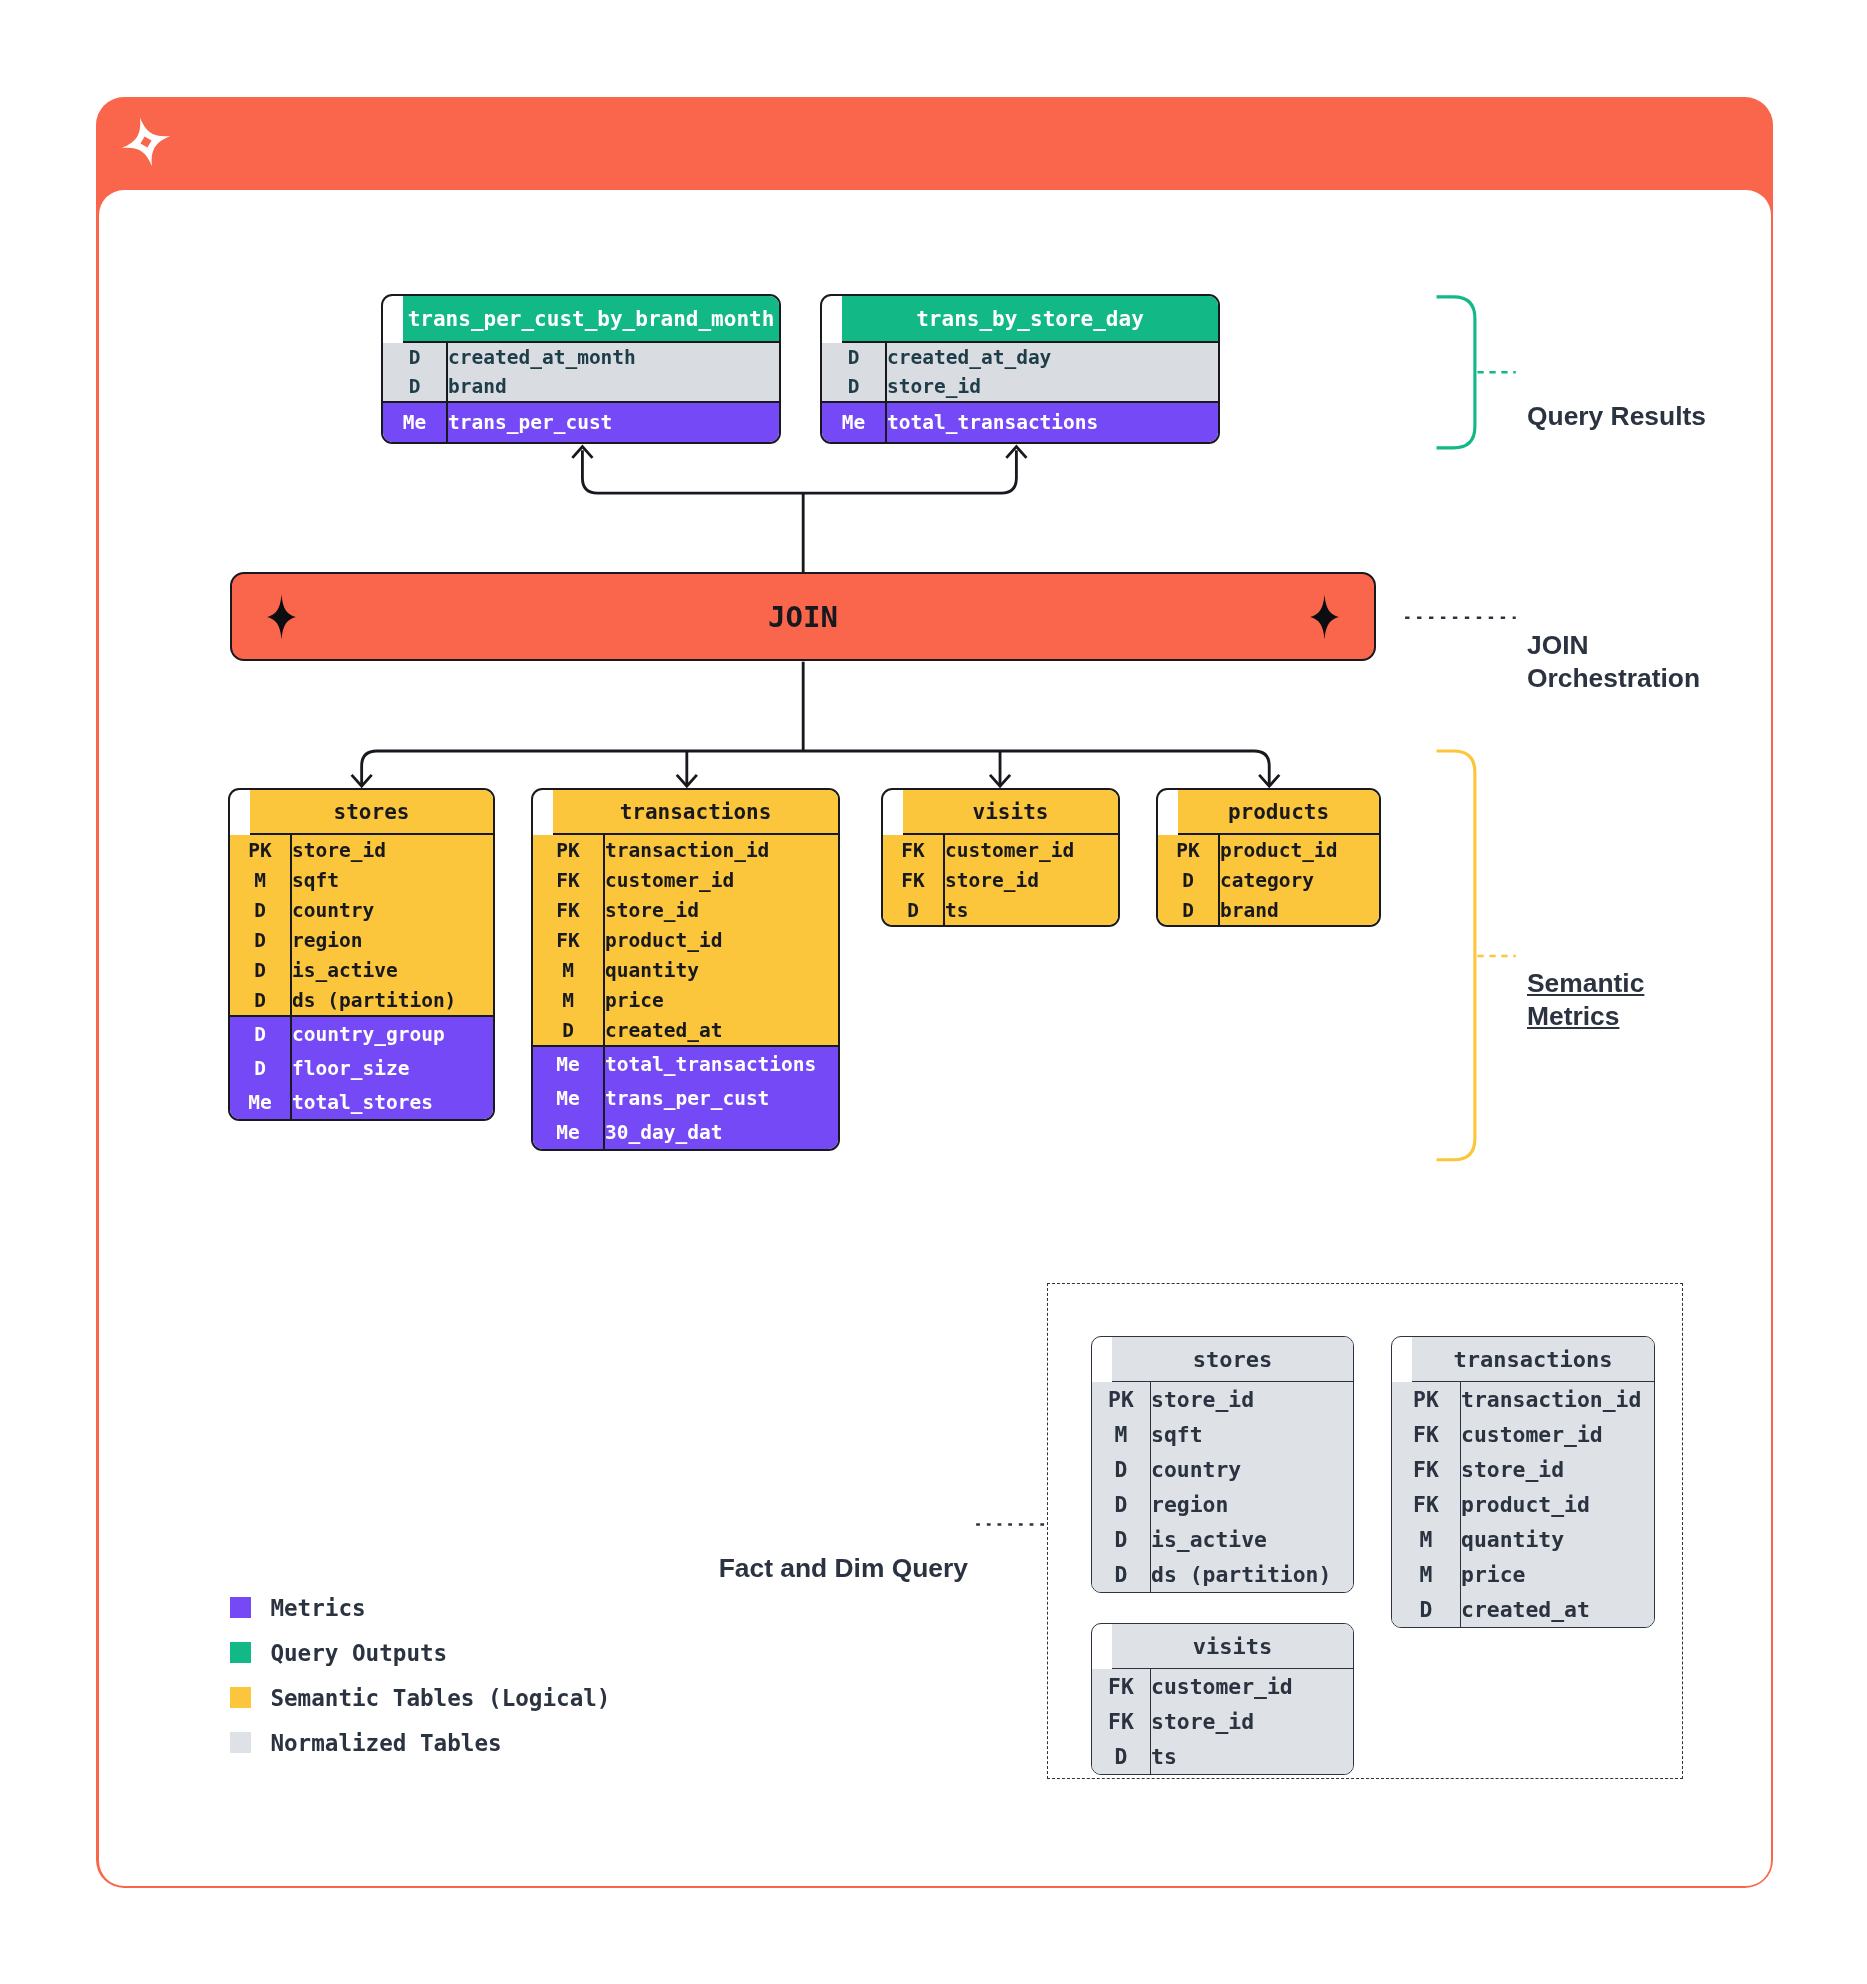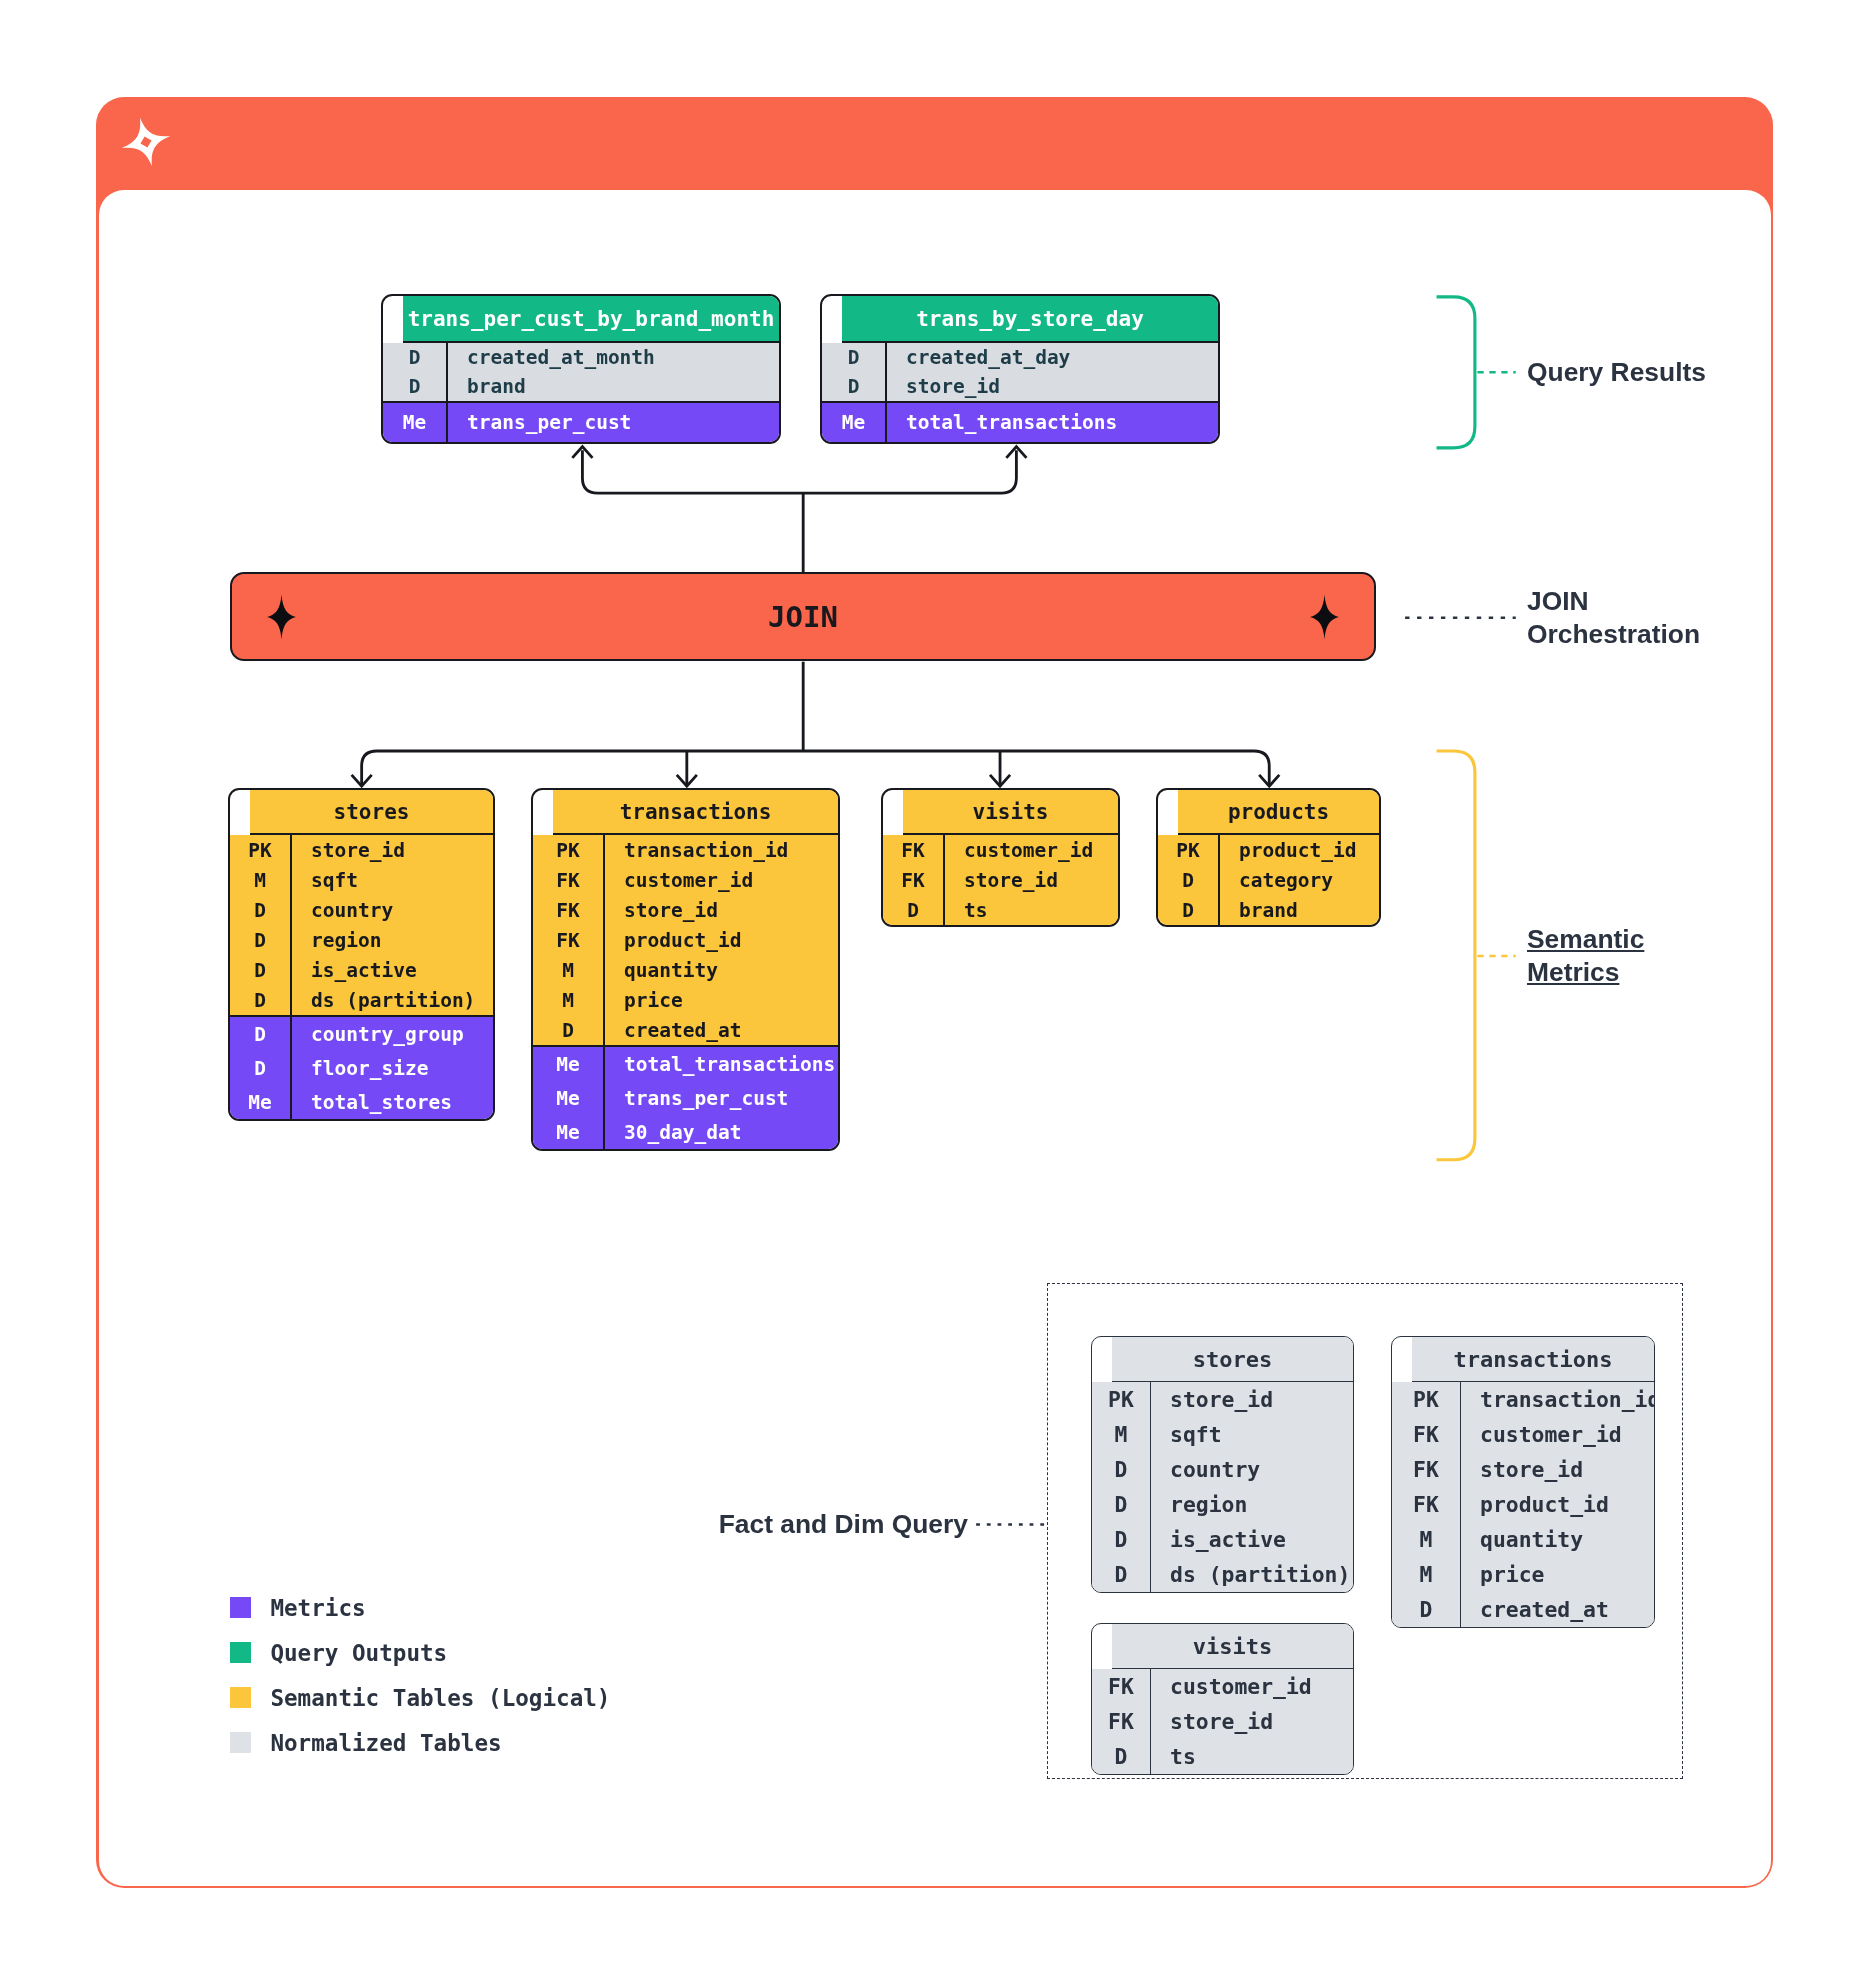--- a/index.html
+++ b/index.html
@@ -16,21 +16,21 @@
         font-family:"Liberation Sans",sans-serif;font-weight:bold;font-size:31px;color:#16181c;}
 
   
   .tbl{position:absolute;box-sizing:border-box;border:2.5px solid #17191e;border-radius:11.3px;
        overflow:hidden;font-weight:bold;background:#fff;}
   .tbl .hd{display:flex;align-items:center;justify-content:center;
        border-bottom:2.5px solid #17191e;margin-left:20px;}
   .row{display:flex;align-items:stretch;}
   .badge{display:flex;align-items:center;justify-content:center;
        border-right:2.5px solid #17191e;flex:none;}
-  .fld{display:flex;align-items:center;padding-left:19px;white-space:pre;}
+  .fld{display:flex;align-items:center;white-space:pre;}
 
   
   .qt{font-size:19.5px;}
   .qt .hd{height:45px;background:#12B886;color:#ffffff;font-size:21px;}
   .qt .dims{background:#D9DDE1;color:#1f3d49;}
   .qt .dims .row{height:29px;}
   .qt .mets{background:#7549F5;color:#ffffff;border-top:2.5px solid #17191e;}
   .qt .mets .row{height:39px;}
   .qt .badge{width:63px;}
   #qt1{left:381px;top:294px;width:400px;}
@@ -75,21 +75,21 @@
   
   .legend{position:absolute;left:230px;top:1585px;}
   .legend-item{display:flex;align-items:center;height:45px;}
   .sw{width:21.4px;height:21.4px;margin-right:19px;flex:none;}
   .sw-green{background:#12B886;} .sw-purple{background:#7549F5;}
   .sw-yellow{background:#FCC63C;} .sw-gray{background:#DEE2E6;}
   .legend-label{font-size:22.6px;font-weight:bold;color:#2B3340;white-space:pre;}
 
   
   .ann{position:absolute;font-family:"Liberation Sans",sans-serif;font-weight:bold;
-       color:#2B3340;font-size:26.4px;line-height:33px;}
+       color:#2B3340;font-size:26.4px;line-height:33px;margin-top:44px;}
   #ann-query{left:1527px;top:356px;}
   #ann-join{left:1527px;top:585px;}
   #ann-sem{left:1527px;top:923px;text-decoration:underline;}
   #ann-fact{left:654px;top:1508px;width:314px;text-align:right;}
 
   svg.overlay{position:absolute;left:0;top:0;pointer-events:none;}
 </style>
 </head>
 <body>
 

